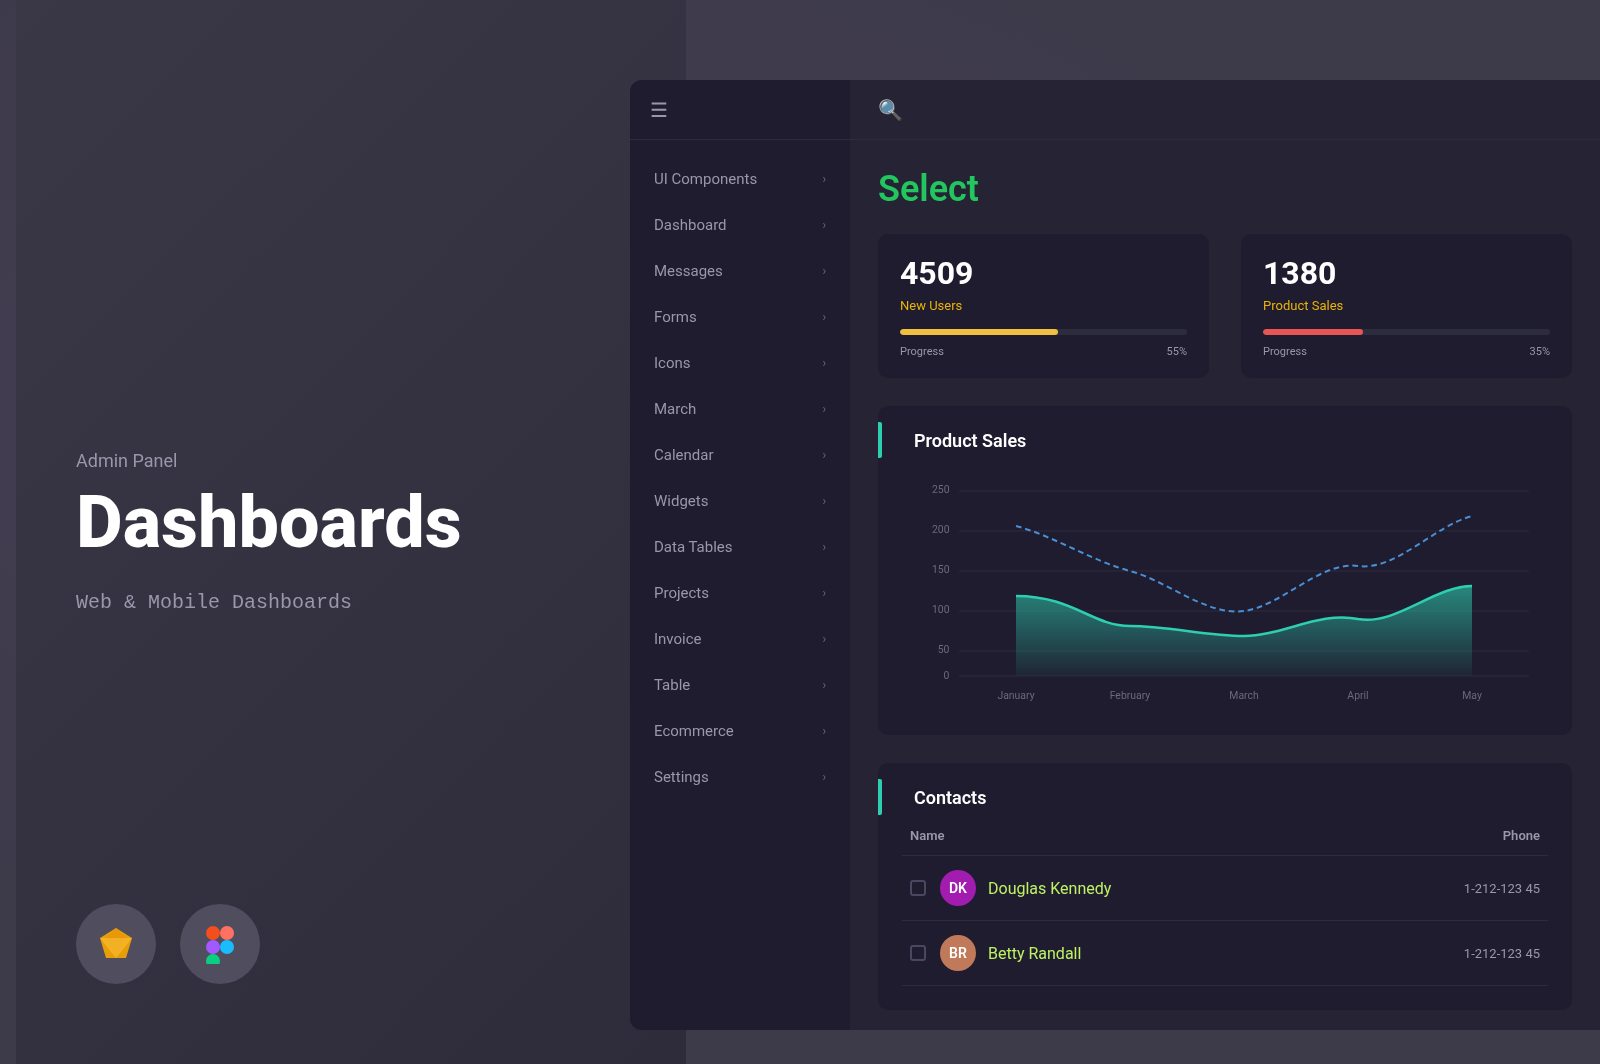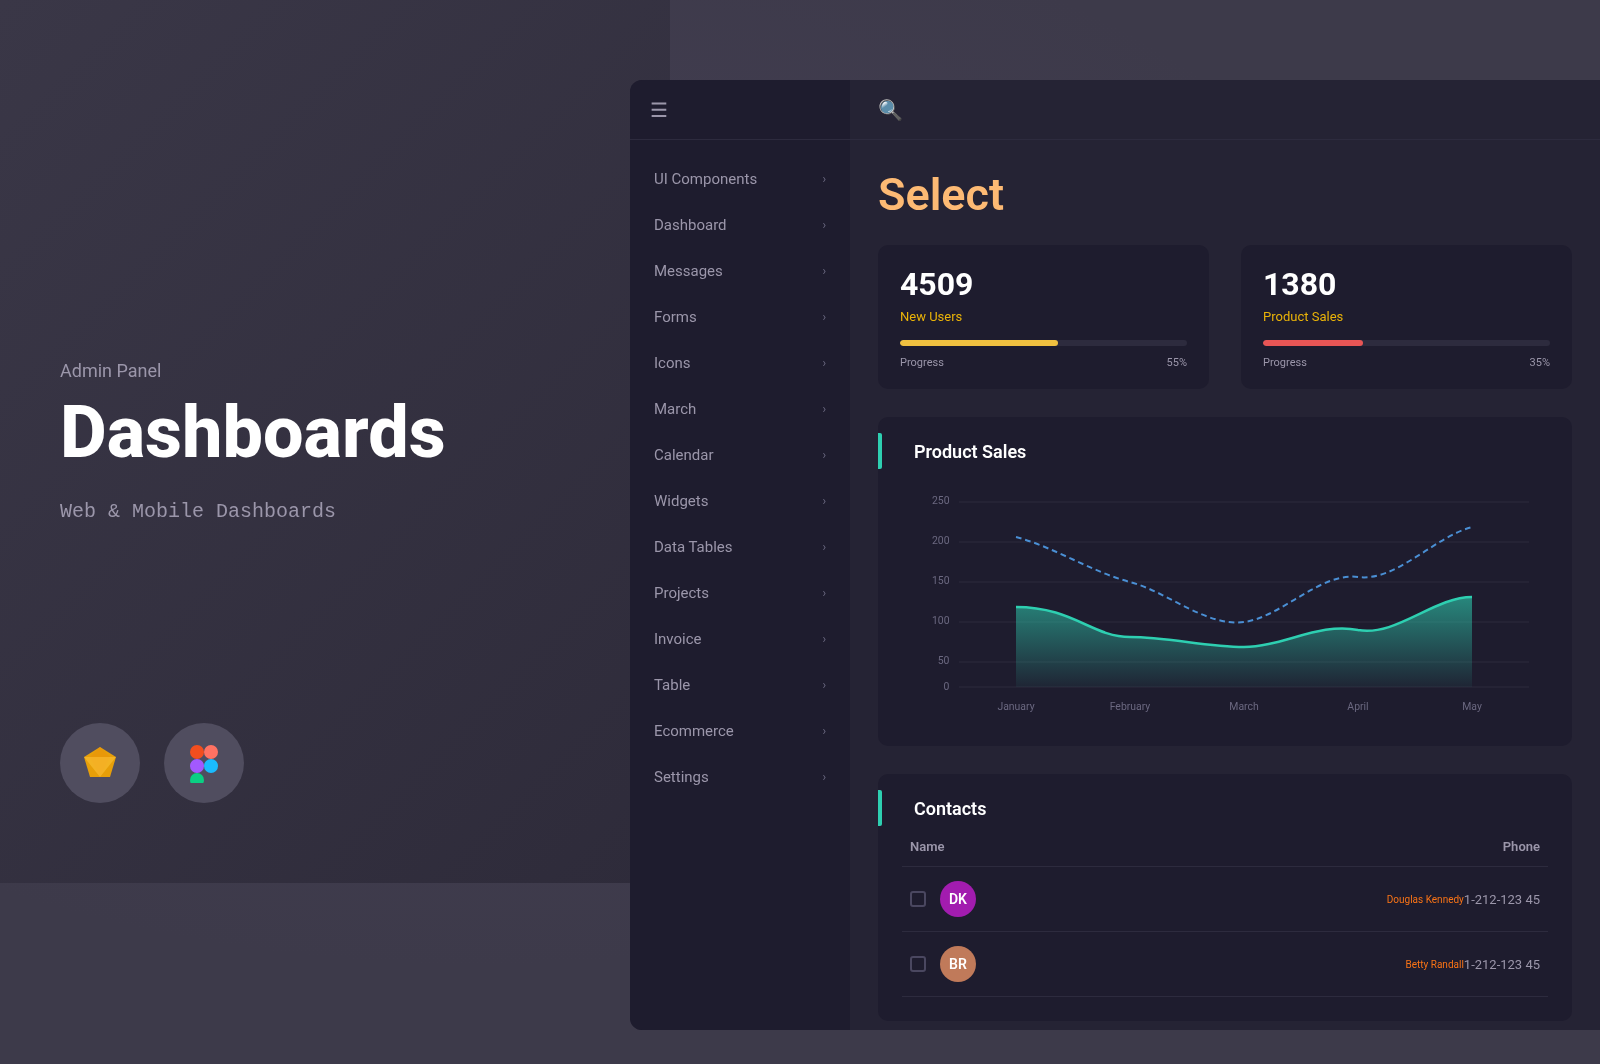--- a/index.html
+++ b/index.html
@@ -8,24 +8,24 @@
       height: 1064px;
       overflow: hidden;
       font-family: -apple-system, BlinkMacSystemFont, 'Segoe UI', Roboto, sans-serif;
       background: #3d3a4a;
       position: relative;
     }
 
     
     .left-panel {
       position: absolute;
-      left: 0;
+      left: 16px;
       top: 0;
       width: 670px;
-      height: 883px;
+      height: 1064px;
       background: linear-gradient(135deg, #3a3747 0%, #2e2b3a 100%);
       display: flex;
       flex-direction: column;
       justify-content: center;
       padding: 60px;
     }
 
     .admin-label {
       color: #9b96aa;
       font-size: 18px;
@@ -152,22 +152,22 @@
     .search-icon {
       color: #9b96aa;
       font-size: 20px;
     }
 
     .content-area {
       padding: 28px;
     }
 
     .page-title {
-      color: #fdba74;
-      font-size: 45px;
+      color: #22c55e;
+      font-size: 36px;
       font-weight: 600;
       margin-bottom: 24px;
     }
 
     
     .stats-row {
       display: flex;
       gap: 32px;
       margin-bottom: 28px;
     }
@@ -336,24 +336,23 @@
       flex-shrink: 0;
       display: flex;
       align-items: center;
       justify-content: center;
       font-size: 14px;
       font-weight: 600;
       color: white;
     }
 
     .contact-name {
-      color: #f97316;
-      font-size: 10px;
+      color: #bef264;
+      font-size: 16px;
       flex: 1;
-      text-align: right;
     }
 
     .contact-phone {
       color: #9b96aa;
       font-size: 13px;
     }
 
     
     .main-content::-webkit-scrollbar {
       width: 4px;

